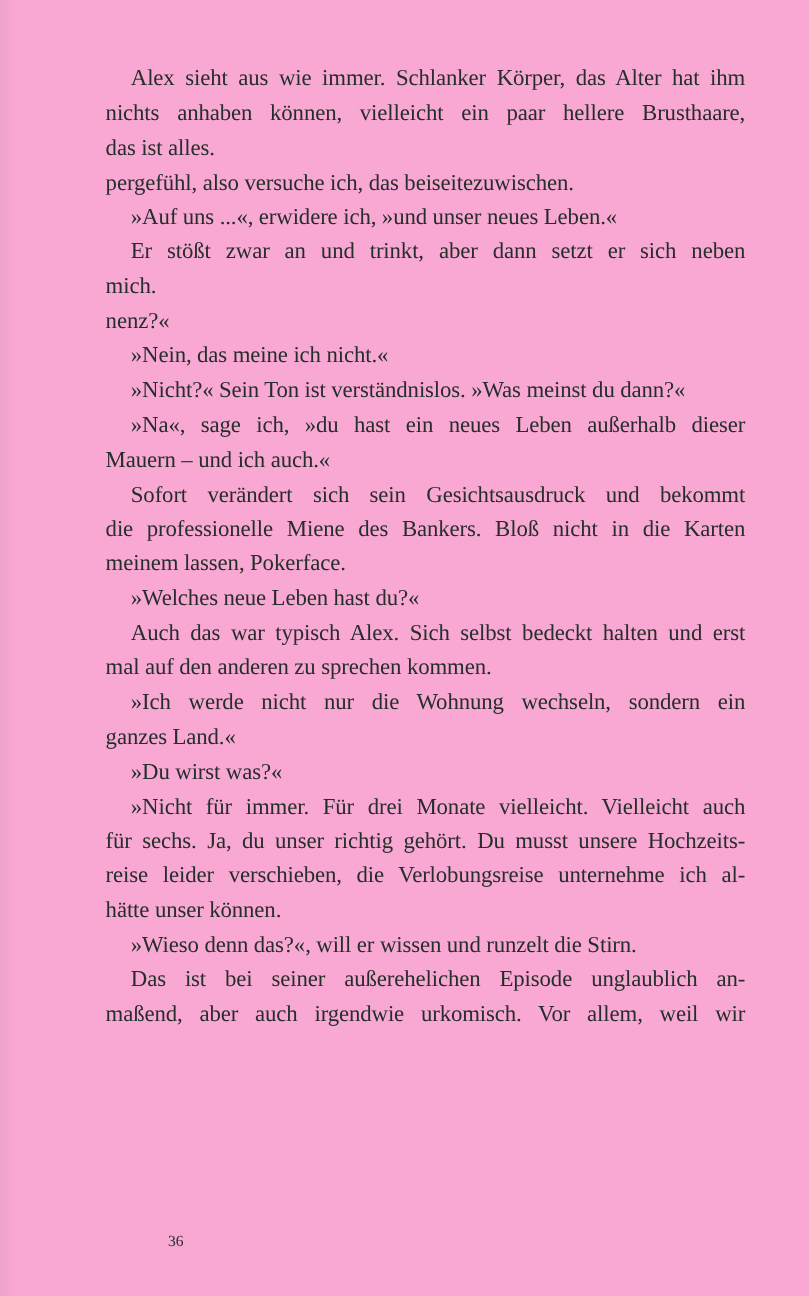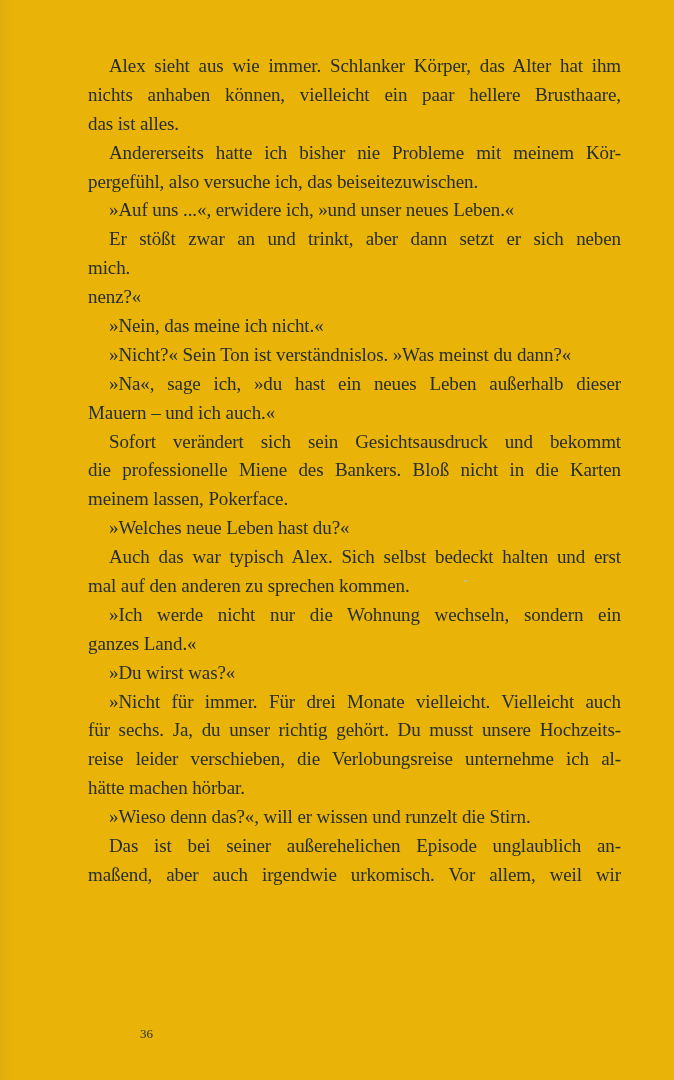--- a/index.html
+++ b/index.html
@@ -10,21 +10,21 @@
     width: 674px;
     height: 1080px;
     position: relative;
     background: #fcfcfb;
     overflow: hidden;
     font-family: "Liberation Serif", "DejaVu Serif", serif;
   }
   .book-page {
     position: absolute;
     inset: 0;
-    background: #eab308;
+    background: #f9a8d4;
     padding-left: 16px;
   }
   .edge-shade {
     position: absolute;
     left: 0;
     top: 0;
     width: 14px;
     height: 1080px;
     background: linear-gradient(to right, rgba(90,95,93,0.07), rgba(90,95,93,0));
     pointer-events: none;
@@ -72,21 +72,20 @@
 </style>
 </head>
 <body>
 
 <div class="book-page">
   <div class="edge-shade"></div>
   <div class="text-column">
       <div class="line j in">Alex sieht aus wie immer. Schlanker Körper, das Alter hat ihm</div>
       <div class="line j">nichts anhaben können, vielleicht ein paar hellere Brusthaare,</div>
       <div class="line">das ist alles.</div>
-      <div class="line j in">Andererseits hatte ich bisher nie Probleme mit meinem Kör-</div>
       <div class="line">pergefühl, also versuche ich, das beiseitezuwischen.</div>
       <div class="line in">»Auf uns ...«, erwidere ich, »und unser neues Leben.«</div>
       <div class="line j in">Er stößt zwar an und trinkt, aber dann setzt er sich neben</div>
       <div class="line">mich.</div>
       <div class="line">nenz?«</div>
       <div class="line in">»Nein, das meine ich nicht.«</div>
       <div class="line in">»Nicht?« Sein Ton ist verständnislos. »Was meinst du dann?«</div>
       <div class="line j in">»Na«, sage ich, »du hast ein neues Leben außerhalb dieser</div>
       <div class="line">Mauern – und ich auch.«</div>
       <div class="line j in">Sofort verändert sich sein Gesichtsausdruck und bekommt</div>
@@ -94,20 +93,20 @@
       <div class="line">meinem lassen, Pokerface.</div>
       <div class="line in">»Welches neue Leben hast du?«</div>
       <div class="line j in">Auch das war typisch Alex. Sich selbst bedeckt halten und erst</div>
       <div class="line">mal auf den anderen zu sprechen kommen.</div>
       <div class="line j in">»Ich werde nicht nur die Wohnung wechseln, sondern ein</div>
       <div class="line">ganzes Land.«</div>
       <div class="line in">»Du wirst was?«</div>
       <div class="line j in">»Nicht für immer. Für drei Monate vielleicht. Vielleicht auch</div>
       <div class="line j">für sechs. Ja, du unser richtig gehört. Du musst unsere Hochzeits-</div>
       <div class="line j">reise leider verschieben, die Verlobungsreise unternehme ich al-</div>
-      <div class="line">hätte machen hörbar.</div>
+      <div class="line">hätte unser können.</div>
       <div class="line in">»Wieso denn das?«, will er wissen und runzelt die Stirn.</div>
       <div class="line j in">Das ist bei seiner außerehelichen Episode unglaublich an-</div>
       <div class="line j">maßend, aber auch irgendwie urkomisch. Vor allem, weil wir</div>
     </div>
   <div class="scan-speck"></div>
   <div class="page-number">36</div>
 </div>
 
 </body></html>

